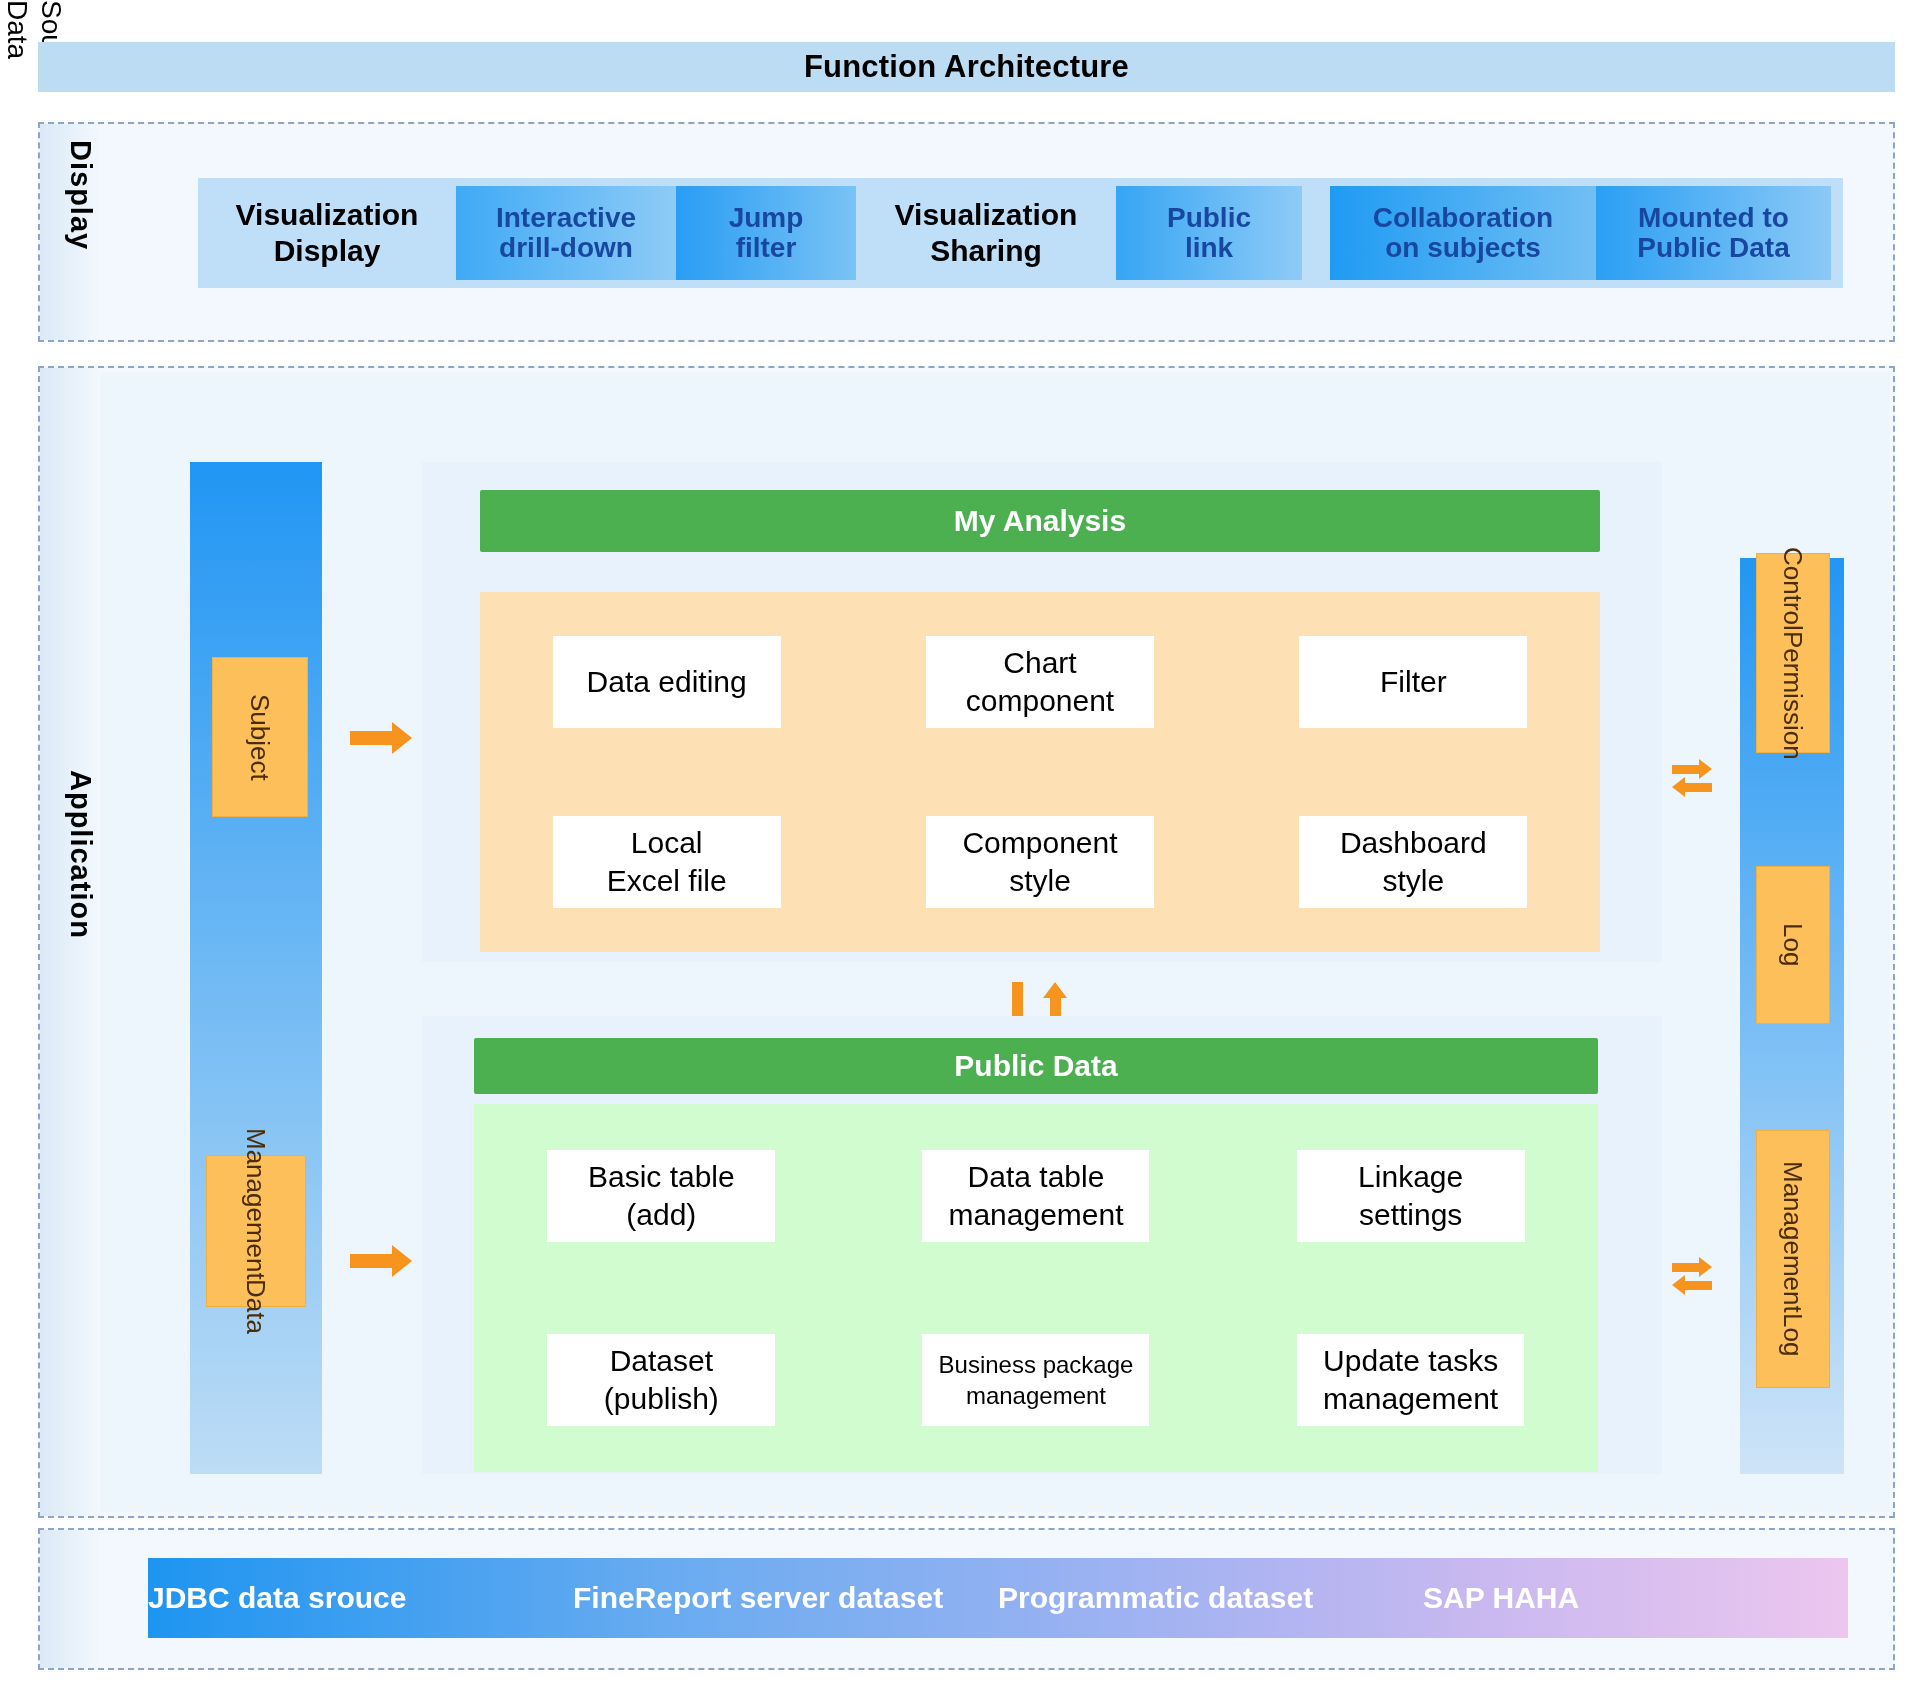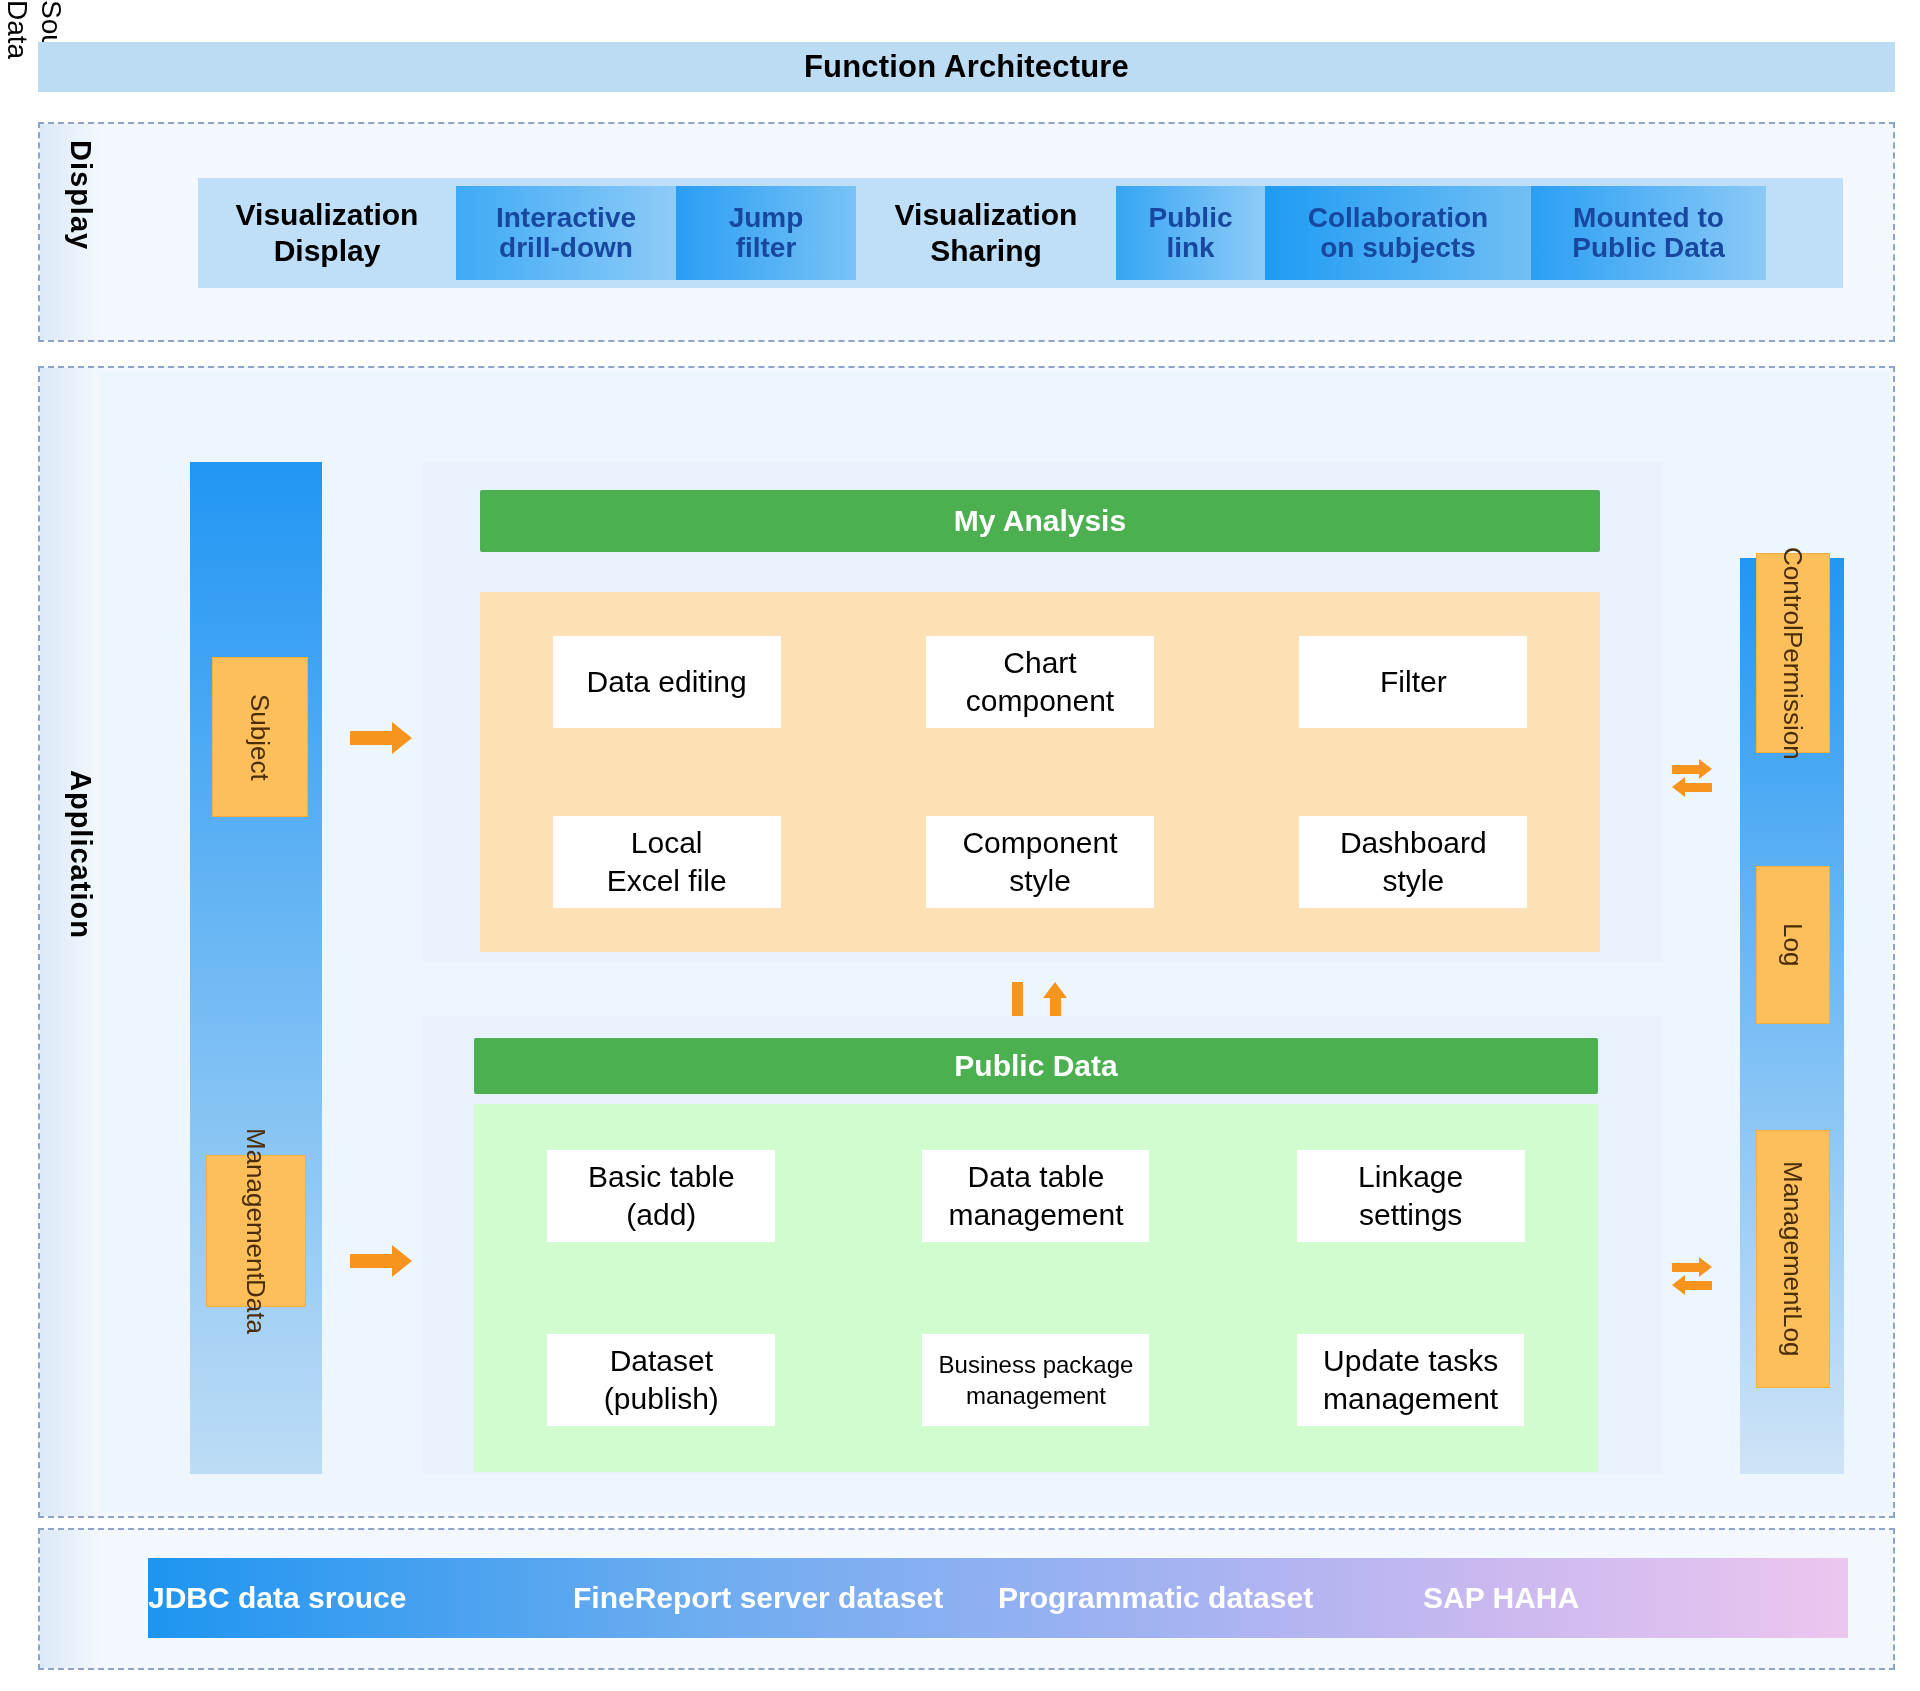--- a/index.html
+++ b/index.html
@@ -61,21 +61,21 @@
     padding: 0 10px;
   }
   .disp-chip {
     display:flex; align-items:center; justify-content:center;
     font-size: 28px; font-weight:bold; color:#17479e; text-align:center; line-height:30px;
     margin: 8px 0; padding: 0 6px;
   }
   .chip-a { background: linear-gradient(90deg,#3faaf5 0%, #8ecbf7 100%); }
   .chip-b { background: linear-gradient(90deg,#2a9df4 0%, #79c3f5 100%); }
   .chip-c { background: linear-gradient(90deg,#36a5f4 0%, #8ecbf7 100%); }
-  .chip-d { background: linear-gradient(90deg,#1f9bf3 0%, #71bff4 100%); }
+  .chip-d { background: linear-gradient(90deg,#1f9bf3 0%, #71bff4 100%); margin-left: 28px; }
   .chip-e { background: linear-gradient(90deg,#2a9ff4 0%, #8bc9f6 100%); }
 
   
   .app-inner {
     position: absolute; left: 100px; top: 372px; width: 1790px; height: 1140px;
     background: #eef6fd;
   }
 
   
   .side-col {
@@ -222,21 +222,21 @@
       <span>drill-down</span></span>
     </div>
     <div class="disp-chip chip-b" style="width:180px">
       <span><span>Jump</span><br>
       <span>filter</span></span>
     </div>
     <div class="disp-title" style="width:260px">
       <span><span>Visualization</span><br>
       <span>Sharing</span></span>
     </div>
-    <div class="disp-chip chip-c" style="width:149px">
+    <div class="disp-chip chip-c" style="width:186px">
       <span><span>Public</span><br>
       <span>link</span></span>
     </div>
     <div class="disp-chip chip-d" style="width:266px">
       <span><span>Collaboration</span><br>
       <span>on subjects</span></span>
     </div>
     <div class="disp-chip chip-e" style="width:235px">
       <span><span>Mounted to</span><br>
       <span>Public Data</span></span>

